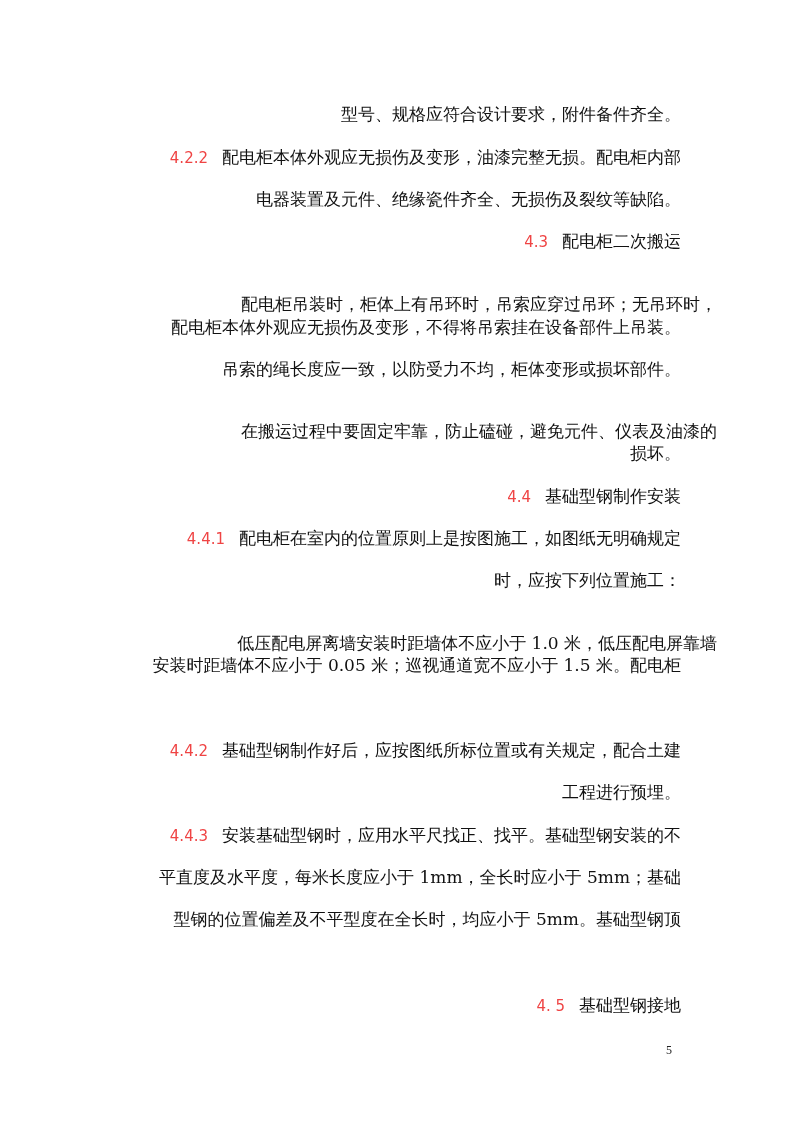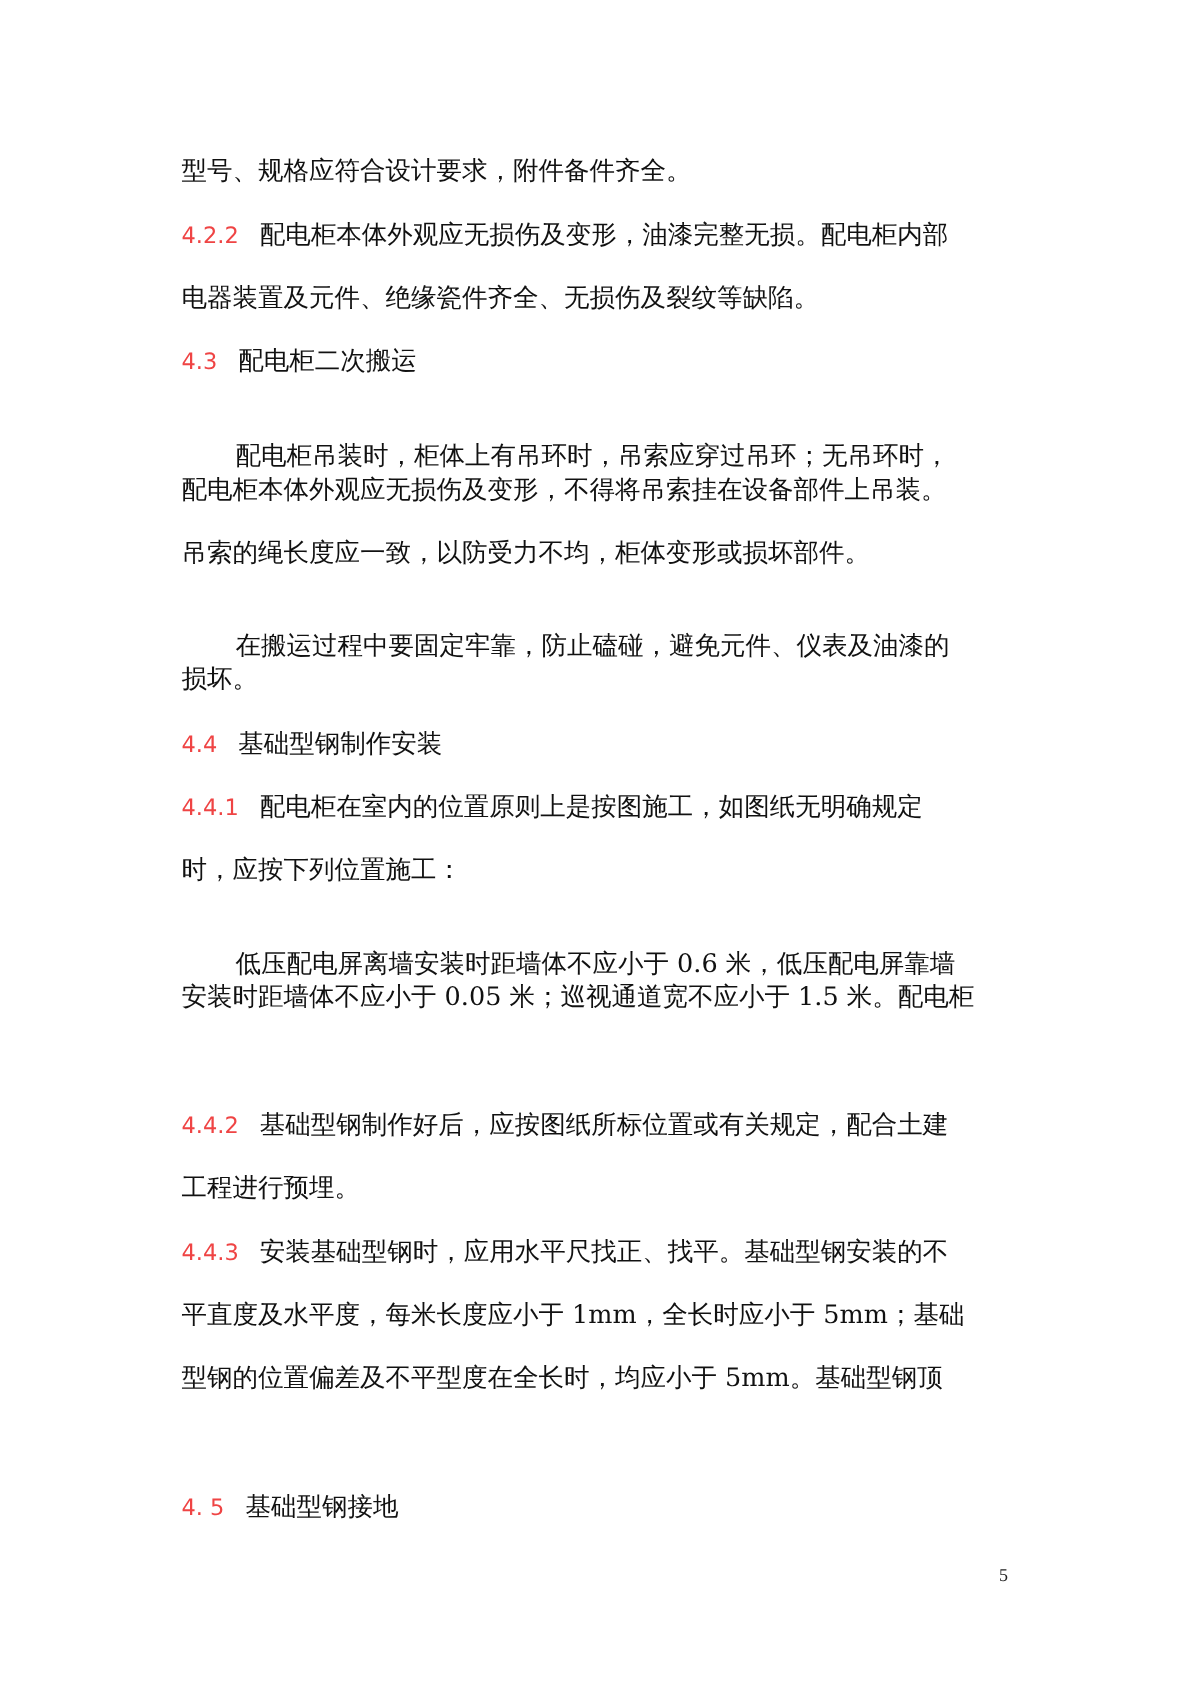--- a/index.html
+++ b/index.html
@@ -1,17 +1,17 @@
 <!DOCTYPE html>
 <html><head>
   <meta charset="utf-8">
   <style>
     html, body { margin: 0; padding: 0; background: #ffffff; }
     body { width: 793px; height: 1122px; position: relative; overflow: hidden; }
-    .page { position: absolute; left: 0; top: 0; width: 793px; height: 1122px; background: #fff; }
+    .page { position: absolute; left: 0; top: 0; width: 793px; height: 1122px; background: #fff; text-align: right; }
     .line {
       position: absolute;
       left: 121px;
       width: 560px;
       font-family: "DejaVu Serif", "Liberation Serif", serif;
       font-size: 17px;
       color: #111;
       white-space: nowrap;
       line-height: 22px;
     }
@@ -34,21 +34,21 @@
   <div class="line" style="top:230px"><span class="num">4.3</span><span>配电柜二次搬运</span></div>
   <div class="line indent" style="top:273px"><span>配电柜吊装时，柜体上有吊环时，吊索应穿过吊环；无吊环时，</span></div>
   <div class="line" style="top:316px"><span>配电柜本体外观应无损伤及变形，不得将吊索挂在设备部件上吊装。</span></div>
   <div class="line" style="top:358px"><span>吊索的绳长度应一致，以防受力不均，柜体变形或损坏部件。</span></div>
   <div class="line indent" style="top:400px"><span>在搬运过程中要固定牢靠，防止磕碰，避免元件、仪表及油漆的</span></div>
   <div class="line" style="top:442px"><span>损坏。</span></div>
 
   <div class="line" style="top:485px"><span class="num">4.4</span><span>基础型钢制作安装</span></div>
   <div class="line" style="top:527px"><span class="num">4.4.1</span><span>配电柜在室内的位置原则上是按图施工，如图纸无明确规定</span></div>
   <div class="line" style="top:569px"><span>时，应按下列位置施工：</span></div>
-  <div class="line indent" style="top:612px"><span>低压配电屏离墙安装时距墙体不应小于 0.6 米，低压配电屏靠墙</span></div>
+  <div class="line indent" style="top:612px"><span>低压配电屏离墙安装时距墙体不应小于 1.0 米，低压配电屏靠墙</span></div>
   <div class="line" style="top:654px"><span>安装时距墙体不应小于 0.05 米；巡视通道宽不应小于 1.5 米。配电柜</span></div>
 
   <div class="line" style="top:739px"><span class="num">4.4.2</span><span>基础型钢制作好后，应按图纸所标位置或有关规定，配合土建</span></div>
   <div class="line" style="top:781px"><span>工程进行预埋。</span></div>
 
   <div class="line" style="top:824px"><span class="num">4.4.3</span><span>安装基础型钢时，应用水平尺找正、找平。基础型钢安装的不</span></div>
   <div class="line" style="top:866px"><span>平直度及水平度，每米长度应小于 1mm，全长时应小于 5mm；基础</span></div>
   <div class="line" style="top:908px"><span>型钢的位置偏差及不平型度在全长时，均应小于 5mm。基础型钢顶</span></div>
 
   <div class="line" style="top:994px"><span class="num">4. 5</span><span>基础型钢接地</span></div>

